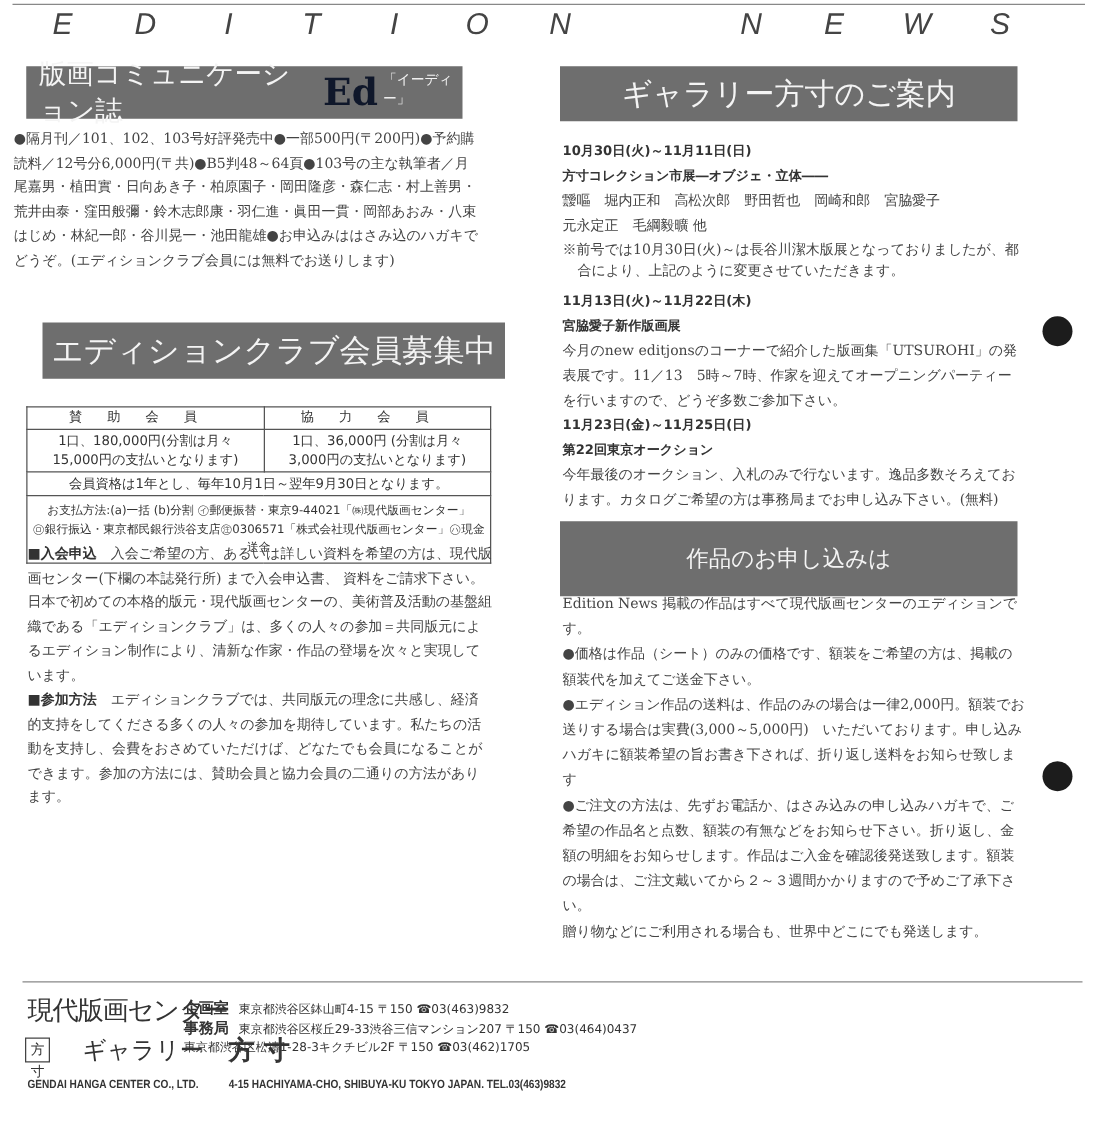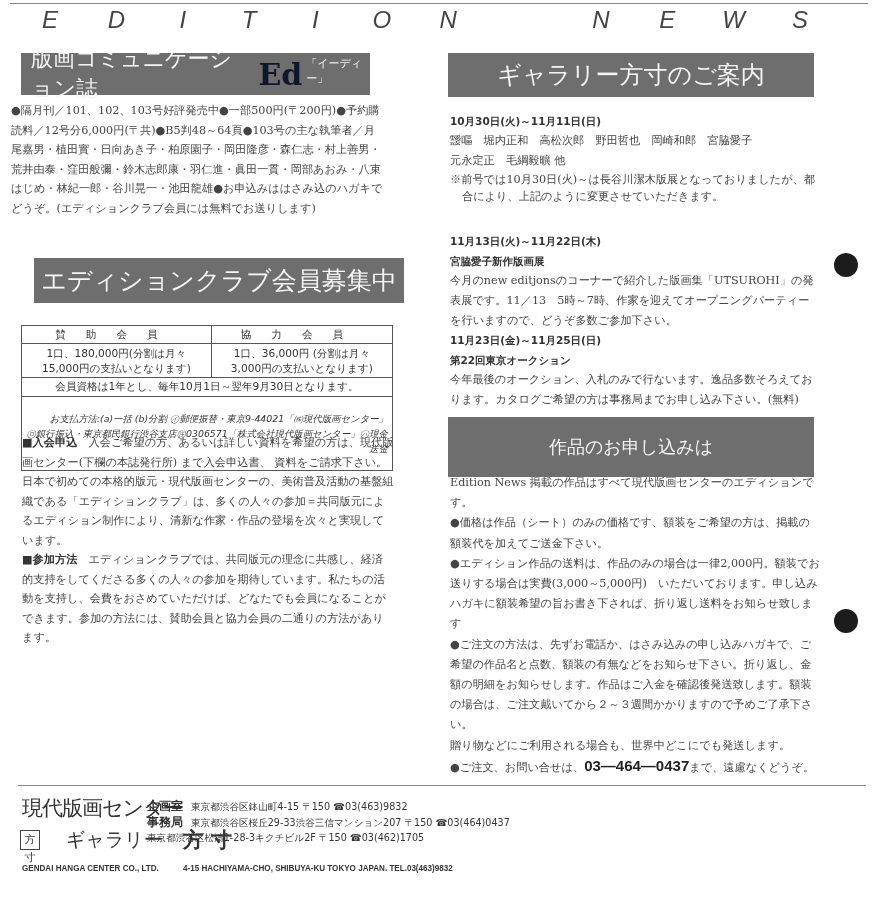--- a/index.html
+++ b/index.html
@@ -26,21 +26,21 @@
   .para b, .bold { font-family: "DejaVu Sans", sans-serif; font-weight: bold; color:#333; }
 
   .mag-text { left: 11px; top: 101px; width: 372px; }
 
   table.fees { position: absolute; left: 21px; top: 325px; width: 372px; border-collapse: collapse;
     font-family: "DejaVu Sans", sans-serif; font-size: 10.6px; color: #333; }
   table.fees td { border: 1px solid #555; text-align: center; padding: 1px 2px; }
   table.fees .hdr td { letter-spacing: 20px; height: 17px; line-height: 15px; }
   table.fees .row2 td { line-height: 15px; height: 34px; }
   table.fees .row3 td { height: 19px; }
-  table.fees .row4 td { text-align: right; font-size: 9.4px; line-height: 15px; padding: 14px 4px; font-style: italic; }
+  table.fees .row4 td { text-align: center; font-size: 9.4px; line-height: 15px; padding: 4px 4px; }
 
   .club-text { left: 22px; top: 433px; width: 372px; }
 
   .exh-date { font-family: "DejaVu Sans", sans-serif; font-weight: bold; font-size: 10.5px; color: #333; }
   .exh-title { font-family: "DejaVu Sans", sans-serif; font-weight: bold; font-size: 10.5px; color: #333; }
   .exh-body { font-size: 11.2px; }
   .note { padding-left: 12px; text-indent: -12px; line-height: 17px; }
 
   .ex1 { left: 450px; top: 111px; width: 370px; line-height: 20px; }
   .ex2 { left: 450px; top: 231px; width: 370px; line-height: 20px; }
@@ -123,20 +123,21 @@
   <div><b>■入会申込</b>　<span>入会ご希望の方、あるいは詳しい資料を希望の方は、現代版画センター(下欄の本誌発行所) まで入会申込書、 資料をご請求下さい。</span></div>
   <div>日本で初めての本格的版元・現代版画センターの、美術普及活動の基盤組織である「エディションクラブ」は、多くの人々の参加＝共同版元によるエディション制作により、清新な作家・作品の登場を次々と実現しています。</div>
   <div><b>■参加方法</b>　<span>エディションクラブでは、共同版元の理念に共感し、経済的支持をしてくださる多くの人々の参加を期待しています。私たちの活動を支持し、会費をおさめていただけば、どなたでも会員になることができます。参加の方法には、賛助会員と協力会員の二通りの方法があります。</span></div>
 </div>
 
 <div class="banner banner-right1">
   <span>ギャラリー方寸のご案内</span>
 </div>
 <div class="para ex1">
   <div class="exh-date">10月30日(火)～11月11日(日)</div>
+  <div class="exh-title">方寸コレクション市展―オブジェ・立体――</div>
   <div class="exh-body">靉嘔　堀内正和　高松次郎　野田哲也　岡崎和郎　宮脇愛子</div>
   <div class="exh-body">元永定正　毛綱毅曠 他</div>
   <div class="exh-body note">※前号では10月30日(火)～は長谷川潔木版展となっておりましたが、都合により、上記のように変更させていただきます。</div>
 </div>
 <div class="para ex2">
   <div class="exh-date">11月13日(火)～11月22日(木)</div>
   <div class="exh-title">宮脇愛子新作版画展</div>
   <div class="exh-body">今月のnew editjonsのコーナーで紹介した版画集「UTSUROHI」の発表展です。11／13　5時～7時、作家を迎えてオープニングパーティーを行いますので、どうぞ多数ご参加下さい。</div>
 </div>
 <div class="para ex3">
@@ -147,23 +148,20 @@
 
 <div class="banner banner-right2">
   <span>作品のお申し込みは</span>
 </div>
 <div class="para order">
   <div>Edition News 掲載の作品はすべて現代版画センターのエディションです。</div>
   <div>●価格は作品（シート）のみの価格です、額装をご希望の方は、掲載の額装代を加えてご送金下さい。</div>
   <div>●エディション作品の送料は、作品のみの場合は一律2,000円。額装でお送りする場合は実費(3,000～5,000円)　いただいております。申し込みハガキに額装希望の旨お書き下されば、折り返し送料をお知らせ致します</div>
   <div>●ご注文の方法は、先ずお電話か、はさみ込みの申し込みハガキで、ご希望の作品名と点数、額装の有無などをお知らせ下さい。折り返し、金額の明細をお知らせします。作品はご入金を確認後発送致します。額装の場合は、ご注文戴いてから２～３週間かかりますので予めご了承下さい。</div>
   <div>贈り物などにご利用される場合も、世界中どこにでも発送します。</div>
-  <div>
-    <span>●ご注文、お問い合せは、</span><span class="phone">03―464―0437</span><span>まで、遠慮なくどうぞ。</span>
-  </div>
 </div>
 
 <div class="dot dot1"></div>
 <div class="dot dot2"></div>
 
 <div class="footer-rule"></div>
 <div class="org-name">現代版画センター</div>
 <div class="gallery-name">
   <span class="mark">方寸</span>
   <span>ギャラリー</span>

